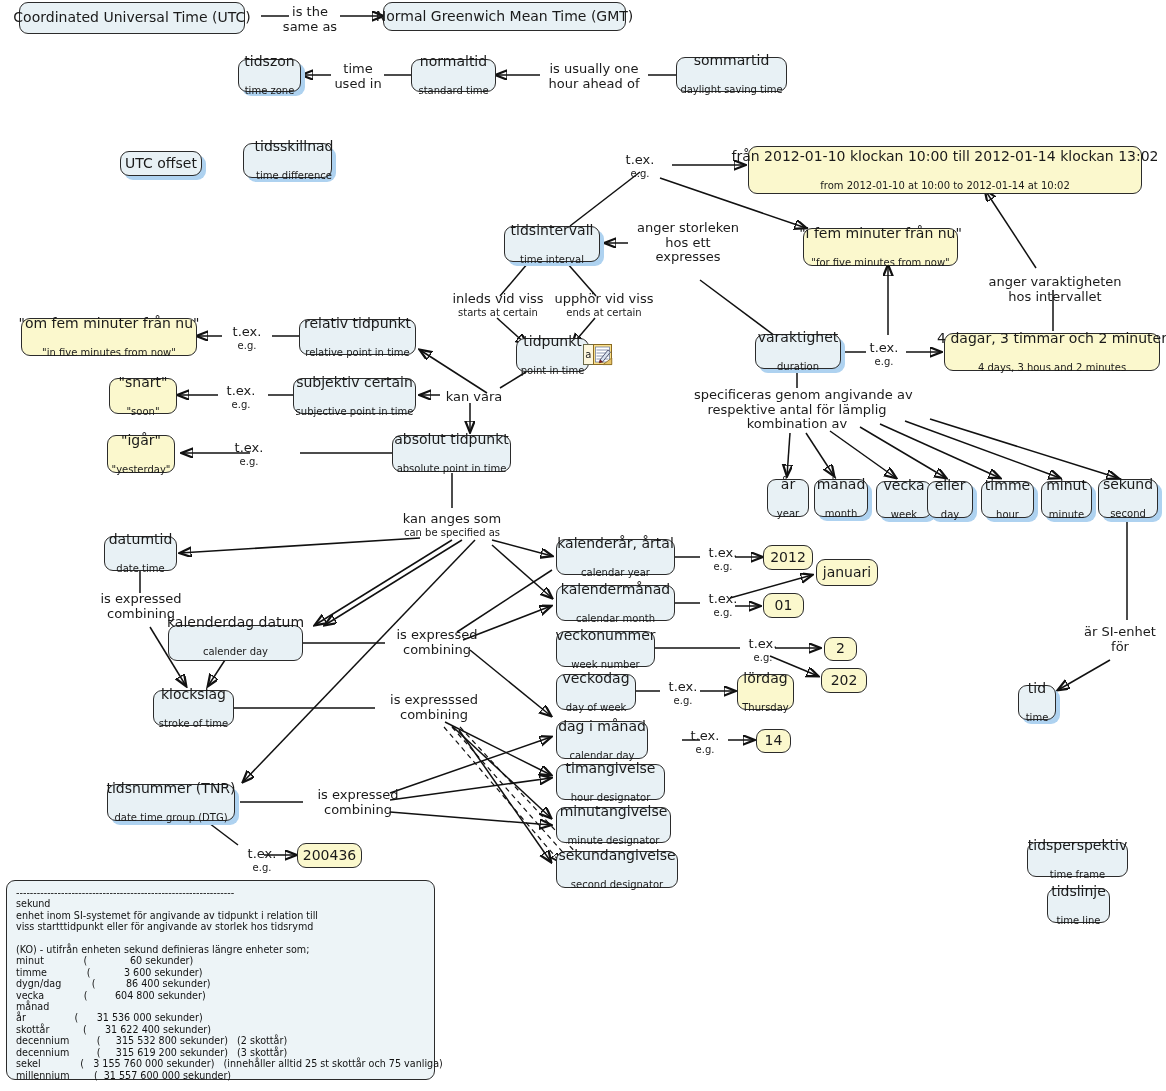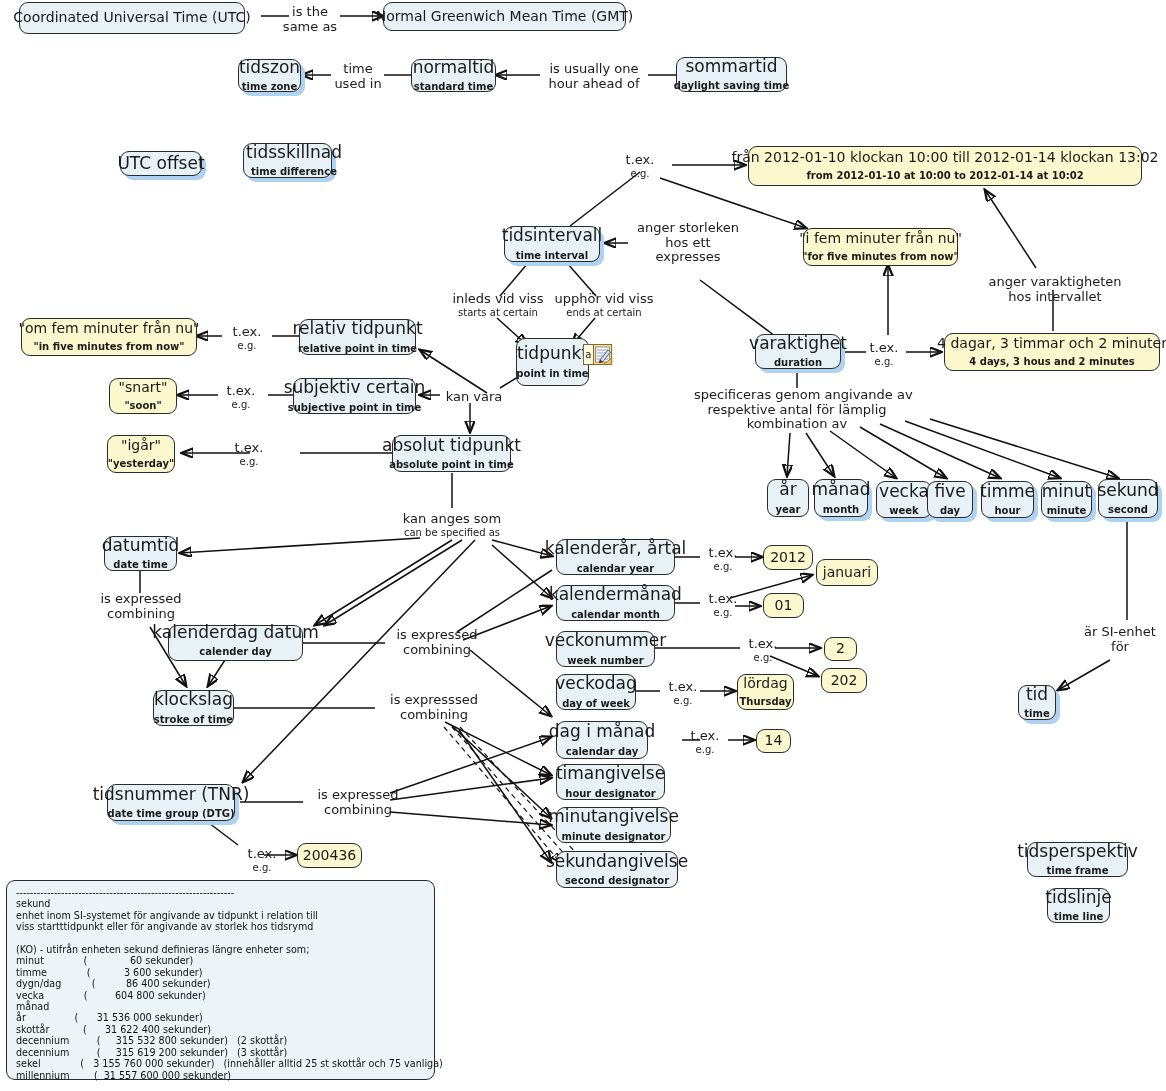--- a/index.html
+++ b/index.html
@@ -4,22 +4,22 @@
 <style>
   html,body{margin:0;padding:0;background:#ffffff;}
   #stage{position:relative;width:1166px;height:1091px;background:#ffffff;
          font-family:"DejaVu Sans","Liberation Sans",sans-serif;overflow:hidden;}
 
   
   .node{position:absolute;box-sizing:border-box;border:1.4px solid #2b2b2b;
         border-radius:9px;background:#e8f1f5;display:flex;flex-direction:column;
         align-items:center;justify-content:center;text-align:center;
         line-height:1.08;padding:2px 7px;}
-  .node .sv{font-size:17px;color:#1a1a1a;white-space:nowrap;}
-  .node .en{font-size:10px;color:#1a1a1a;white-space:nowrap;margin-top:6px;font-weight:bold;}
+  .node .sv{font-size:14px;color:#1a1a1a;white-space:nowrap;}
+  .node .en{font-size:10px;color:#1a1a1a;white-space:nowrap;margin-top:17px;}
   
   .node.shadow{box-shadow:4px 4px 0 0 #aed2f0;}
   
   .node.yellow{background:#fbf8cd;}
   .node.yellow .sv{font-size:14px;}
   .node.yellow .en{font-size:10px;}
   .node.plain .sv{font-size:14px;}
 
   
   .lbl{position:absolute;text-align:center;line-height:1.12;color:#1a1a1a;
@@ -207,21 +207,21 @@
   </div>
   <div class="node shadow" style="left:243px;top:143px;width:89px;height:35px;padding-left:20px;">
     <span class="sv">tidsskillnad</span>
     <span class="en">time difference</span>
   </div>
 
   <div class="node shadow" style="left:504px;top:226px;width:96px;height:36px;">
     <span class="sv">tidsintervall</span>
     <span class="en">time interval</span>
   </div>
-  <div class="node" style="left:516px;top:338px;width:73px;height:48px;">
+  <div class="node" style="left:516px;top:338px;width:73px;height:34px;">
     <span class="sv">tidpunkt</span>
     <span class="en">point in time</span>
   </div>
 
   <div class="noteicon" style="left:583px;top:344px;">
     <svg width="30" height="22" viewBox="0 0 30 22">
       <rect x="0.5" y="0.5" width="10" height="20" fill="#fdf7dd" stroke="#6a6a4a" stroke-width="1"></rect>
       <text x="5.2" y="14" font-size="10" text-anchor="middle" fill="#222" font-family="DejaVu Sans, sans-serif">a</text>
       <rect x="10.5" y="0.5" width="18" height="20" fill="#fbe08a" stroke="#8a6a22" stroke-width="1"></rect>
       <rect x="12.5" y="3" width="14" height="15" fill="#ffffff" stroke="#6f7fa0" stroke-width="0.8"></rect>
@@ -254,21 +254,21 @@
     <span class="l2">starts at certain</span>
   </div>
   <div class="lbl" style="left:549px;top:292px;width:110px;">
     <span class="l1">upphör vid viss</span>
     <span class="l2">ends at certain</span>
   </div>
   <div class="lbl" style="left:441px;top:390px;width:66px;">
     <span class="l1">kan vara</span>
   </div>
 
-  <div class="node yellow" style="left:748px;top:146px;width:394px;height:40px;">
+  <div class="node yellow" style="left:748px;top:146px;width:394px;height:48px;">
     <span class="sv">från 2012-01-10 klockan 10:00 till 2012-01-14 klockan 13:02</span>
     <span class="en">from 2012-01-10 at 10:00 to 2012-01-14 at 10:02</span>
   </div>
   <div class="node yellow" style="left:803px;top:228px;width:155px;height:38px;">
     <span class="sv">"i fem minuter från nu"</span>
     <span class="en">"for five minutes from now"</span>
   </div>
   <div class="node yellow" style="left:944px;top:333px;width:216px;height:38px;">
     <span class="sv">4 dagar, 3 timmar och 2 minuter</span>
     <span class="en">4 days, 3 hous and 2 minutes</span>
@@ -338,21 +338,21 @@
   </div>
   <div class="node shadow" style="left:814px;top:479px;width:54px;height:38px;">
     <span class="sv">månad</span>
     <span class="en">month</span>
   </div>
   <div class="node shadow" style="left:876px;top:481px;width:56px;height:37px;">
     <span class="sv">vecka</span>
     <span class="en">week</span>
   </div>
   <div class="node shadow" style="left:927px;top:481px;width:46px;height:37px;">
-    <span class="sv">five</span>
+    <span class="sv">eller</span>
     <span class="en">day</span>
   </div>
   <div class="node shadow" style="left:981px;top:481px;width:53px;height:37px;">
     <span class="sv">timme</span>
     <span class="en">hour</span>
   </div>
   <div class="node shadow" style="left:1041px;top:481px;width:51px;height:37px;">
     <span class="sv">minut</span>
     <span class="en">minute</span>
   </div>

